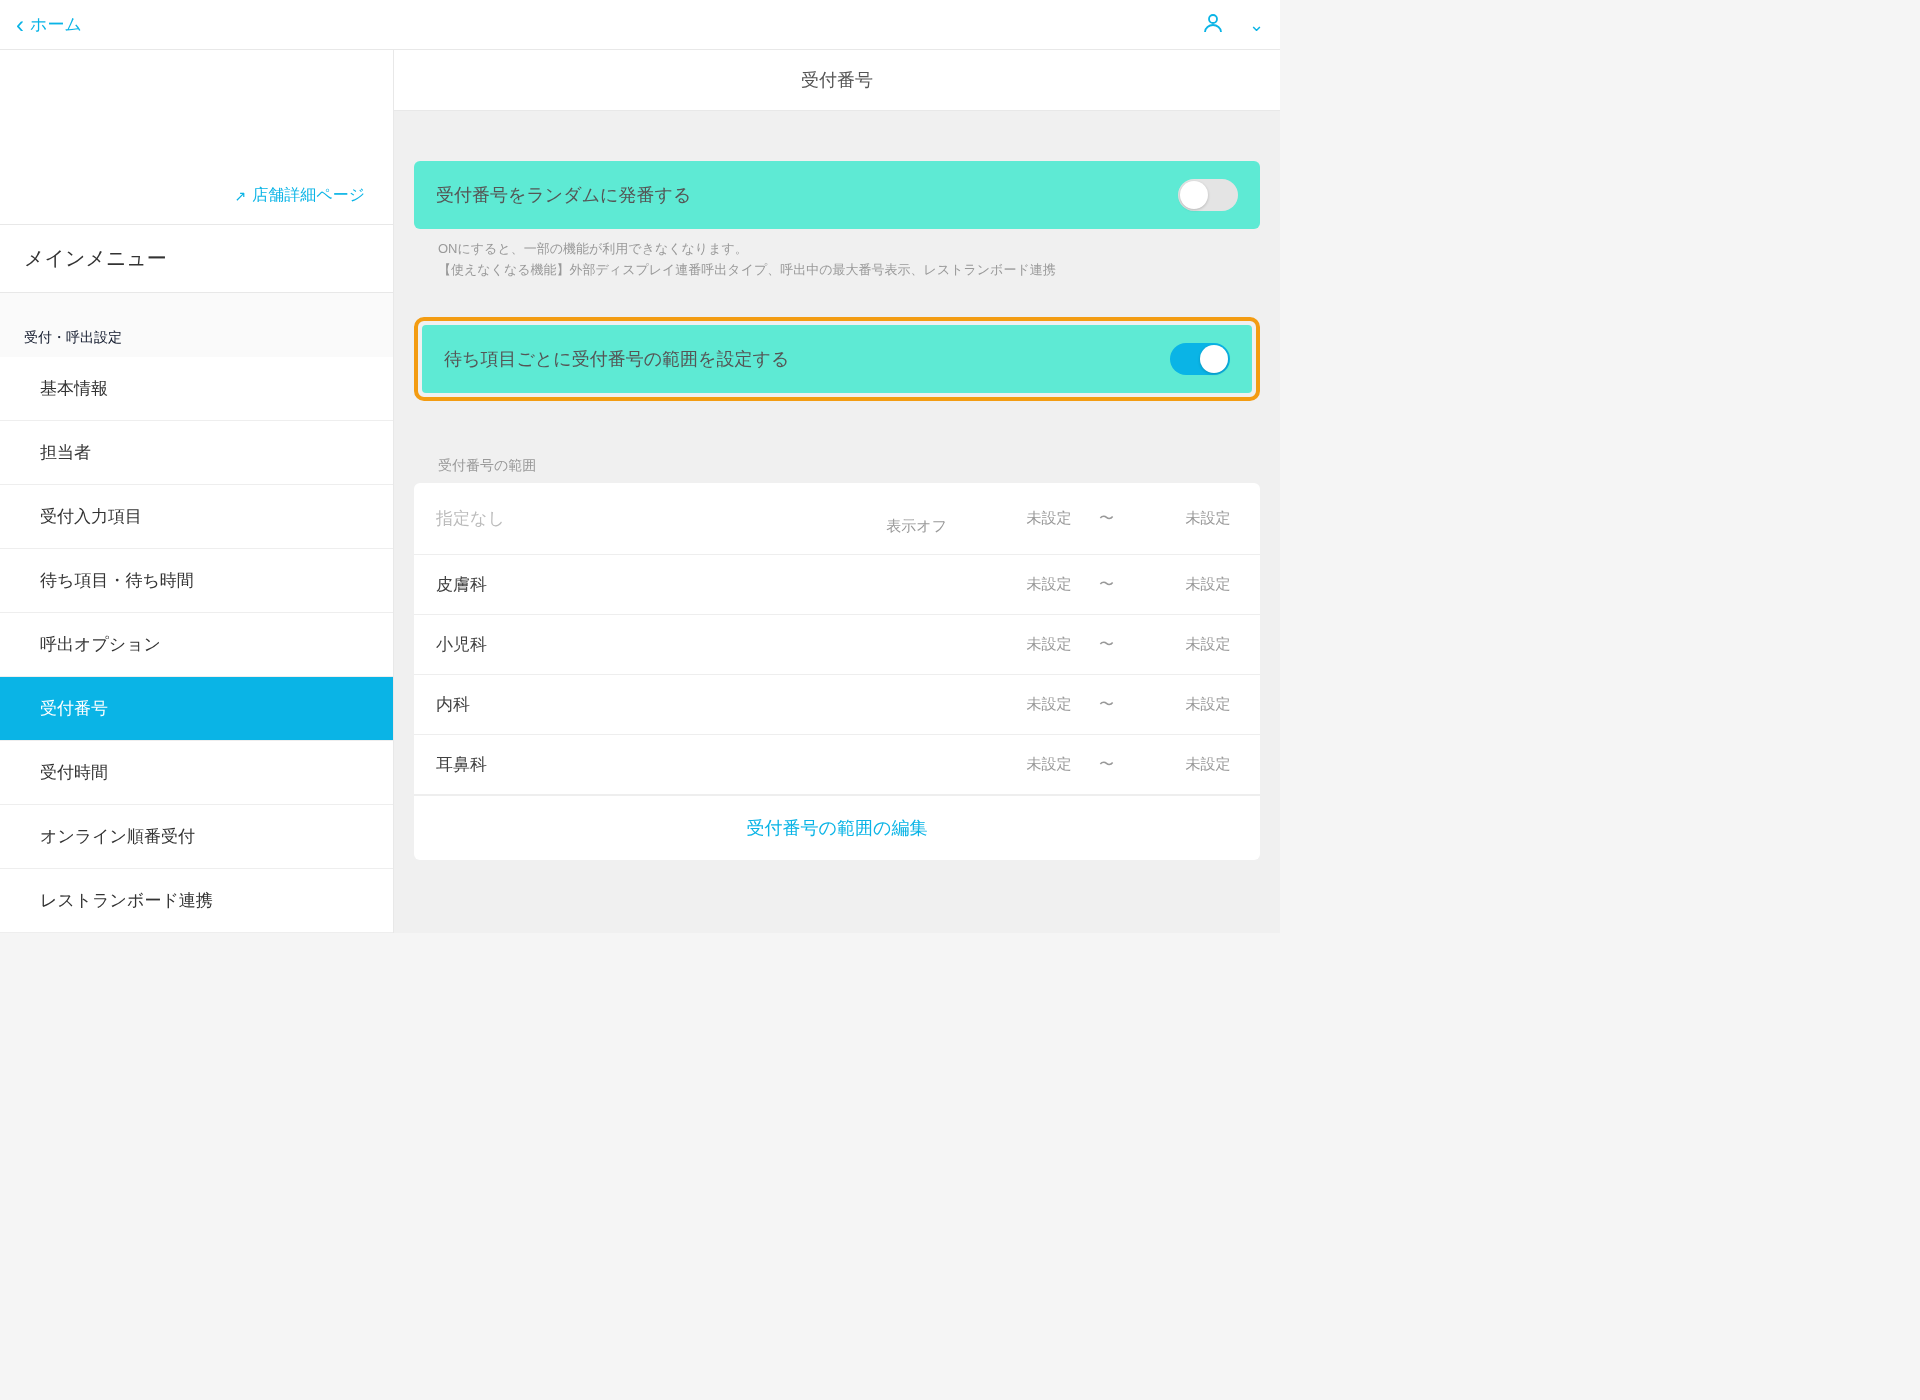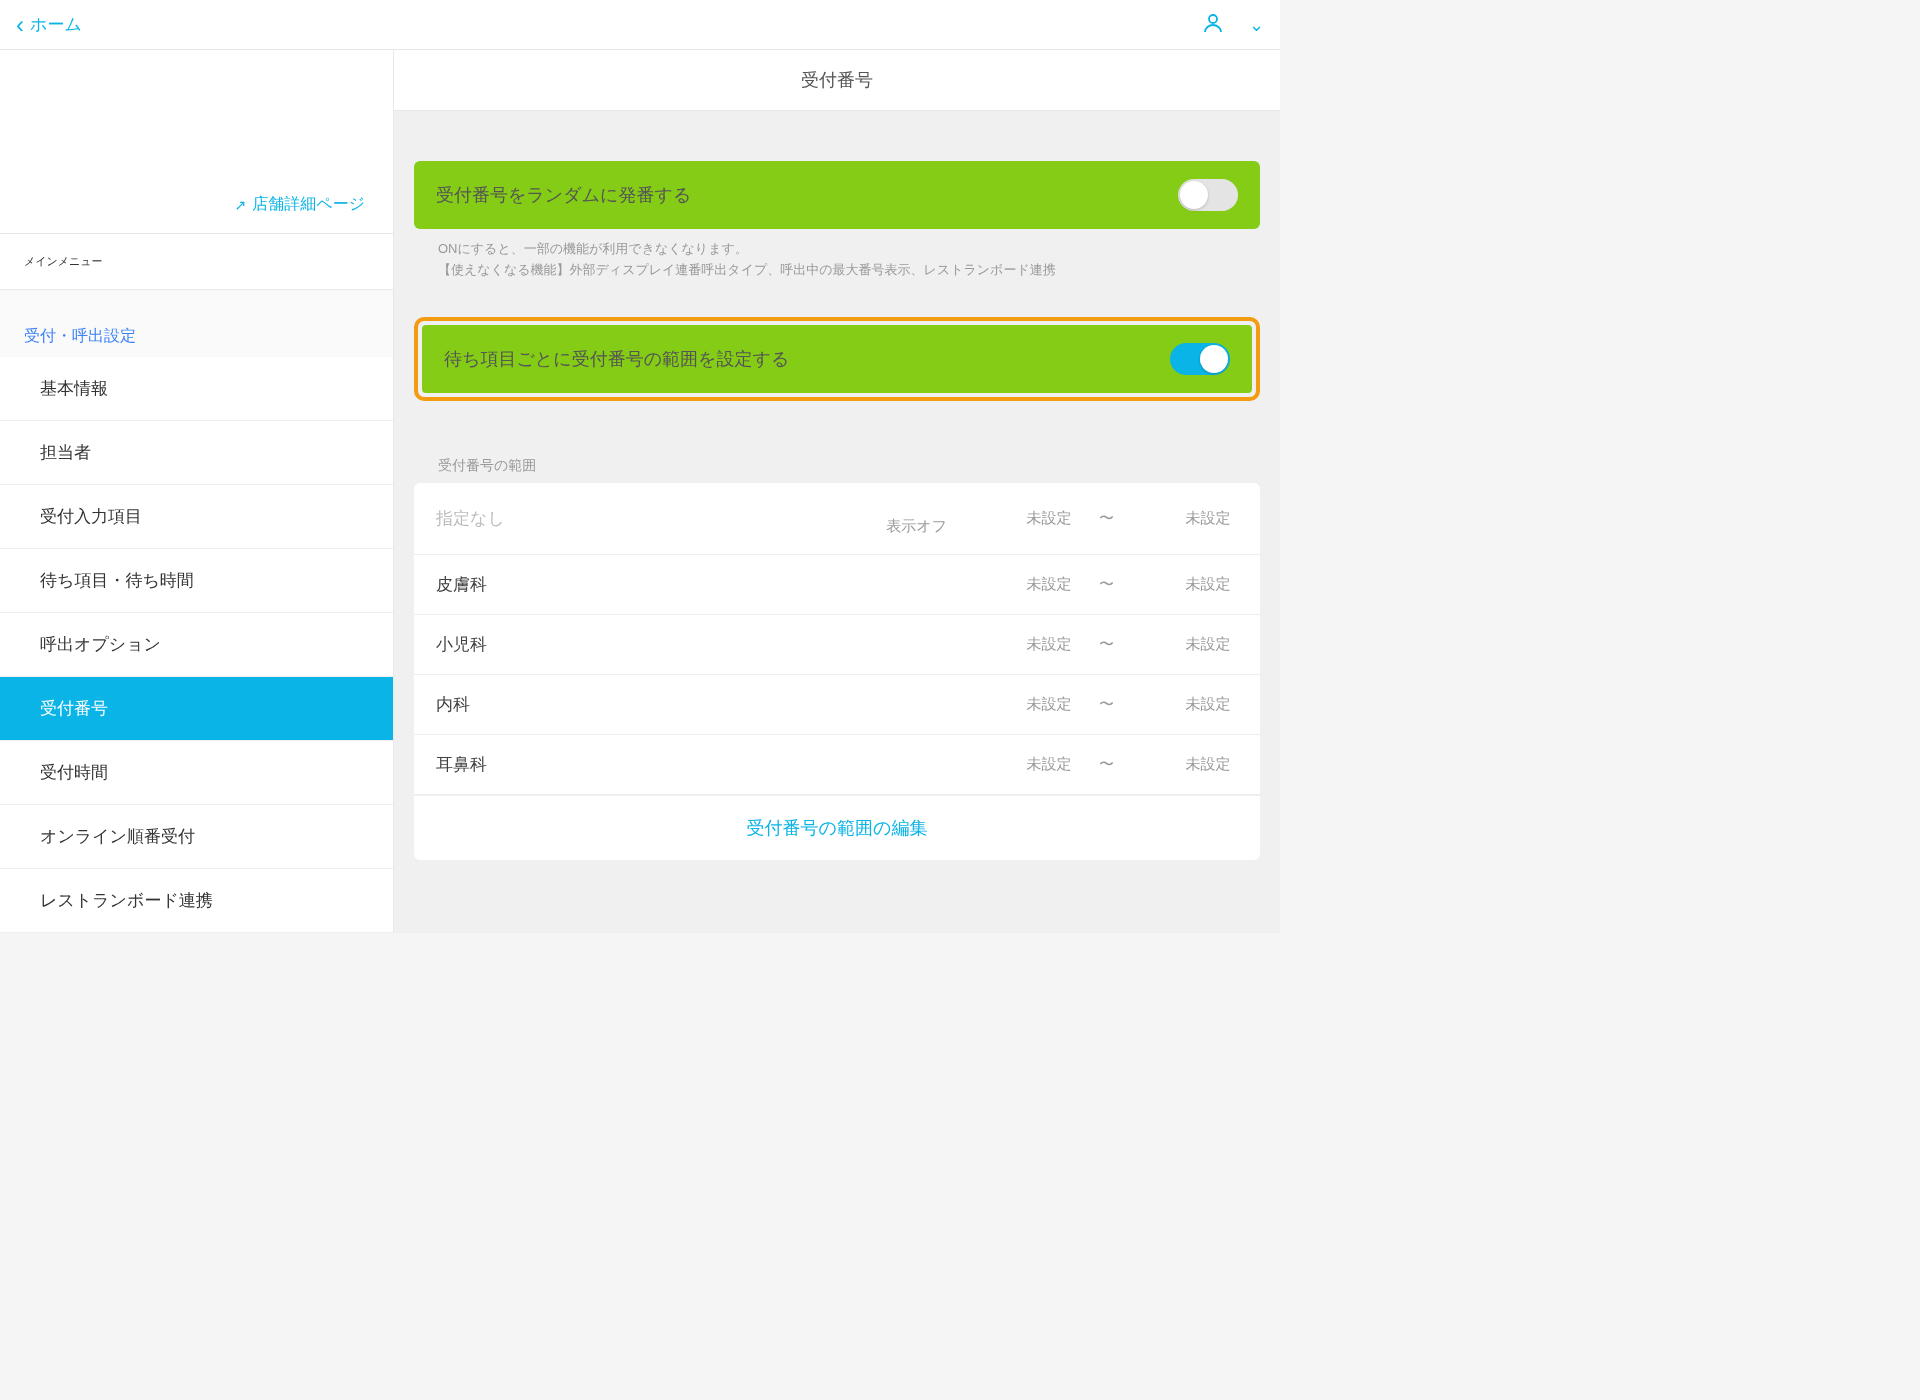--- a/index.html
+++ b/index.html
@@ -78,28 +78,28 @@
       display: flex;
       align-items: center;
       gap: 6px;
     }
     .external-icon {
       font-size: 14px;
     }
     .main-menu-item {
       background: #fff;
       padding: 20px 24px;
-      font-size: 11px;
+      font-size: 20px;
       color: #333;
       border-bottom: 1px solid #e8e8e8;
     }
     .section-label {
       padding: 36px 24px 10px 24px;
-      font-size: 16px;
-      color: #3b82f6;
+      font-size: 14px;
+      color: #0f172a;
       background: #fafafa;
     }
     .nav-item {
       background: #fff;
       padding: 20px 40px;
       font-size: 17px;
       color: #333;
       border-bottom: 1px solid #eee;
       cursor: pointer;
     }
@@ -117,21 +117,21 @@
       text-align: center;
       padding: 18px 0;
       font-size: 18px;
       color: #555;
       border-bottom: 1px solid #e8e8e8;
     }
     .content-body {
       padding: 50px 20px 20px 20px;
     }
     .setting-card {
-      background: #84cc16;
+      background: #5eead4;
       border-radius: 6px;
       padding: 18px 22px;
       display: flex;
       align-items: center;
       justify-content: space-between;
     }
     .setting-label {
       font-size: 18px;
       color: #555;
     }

